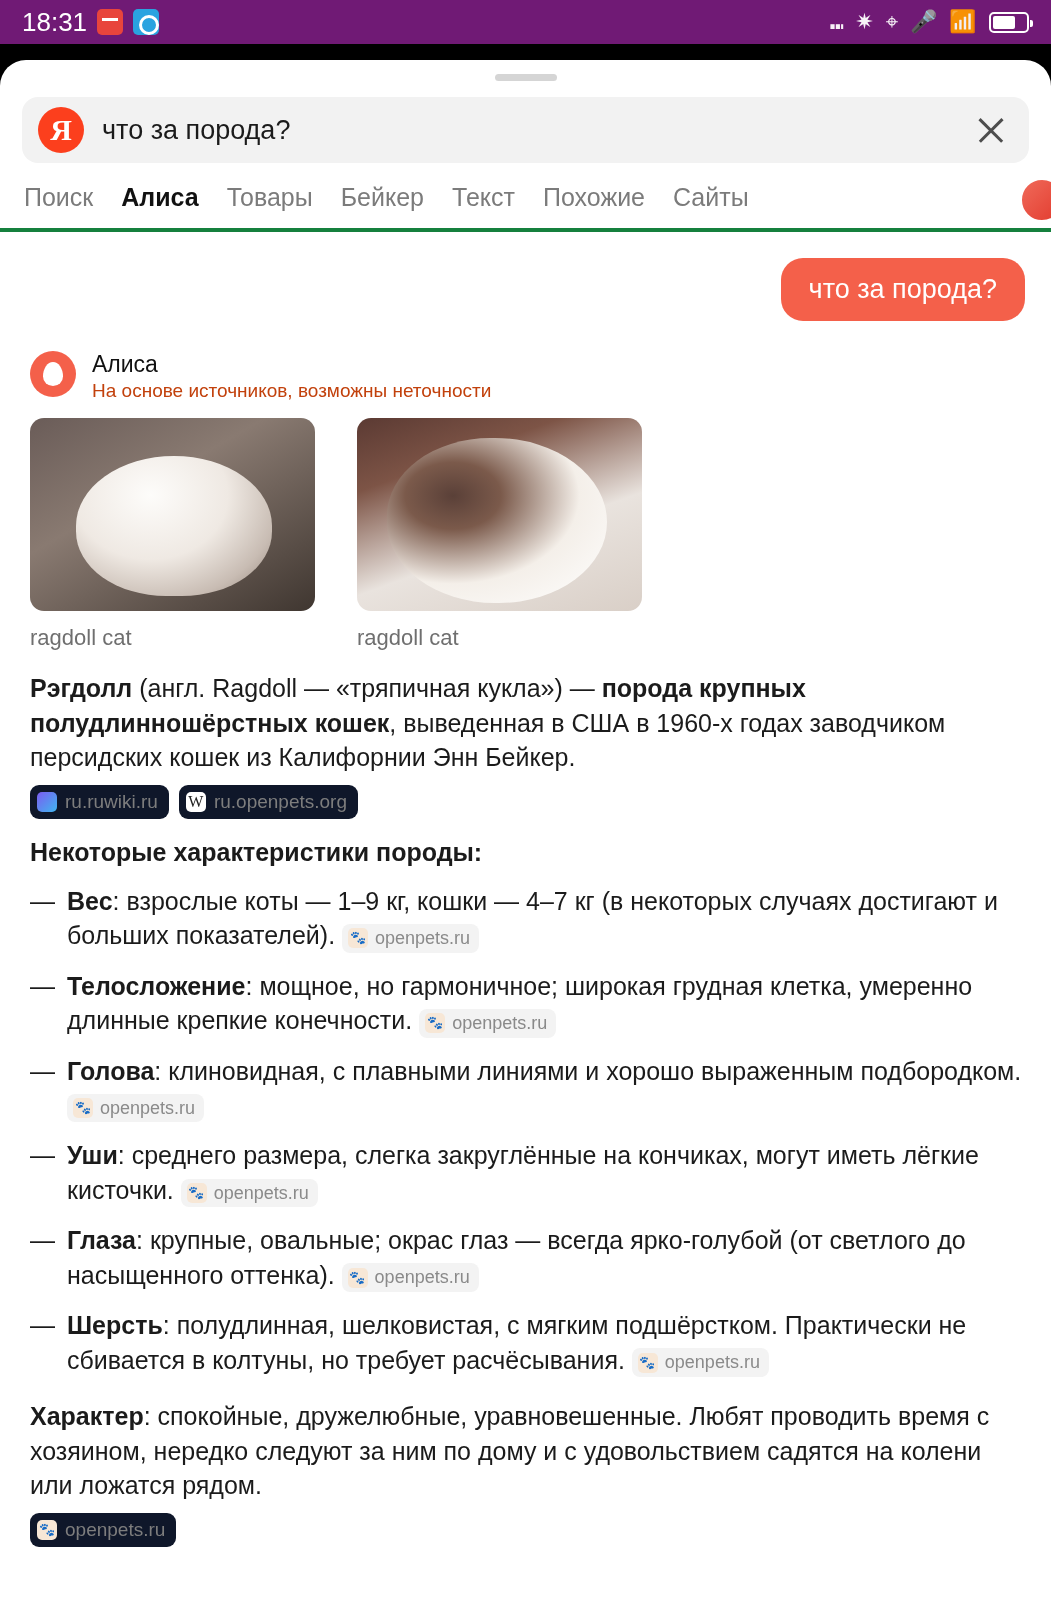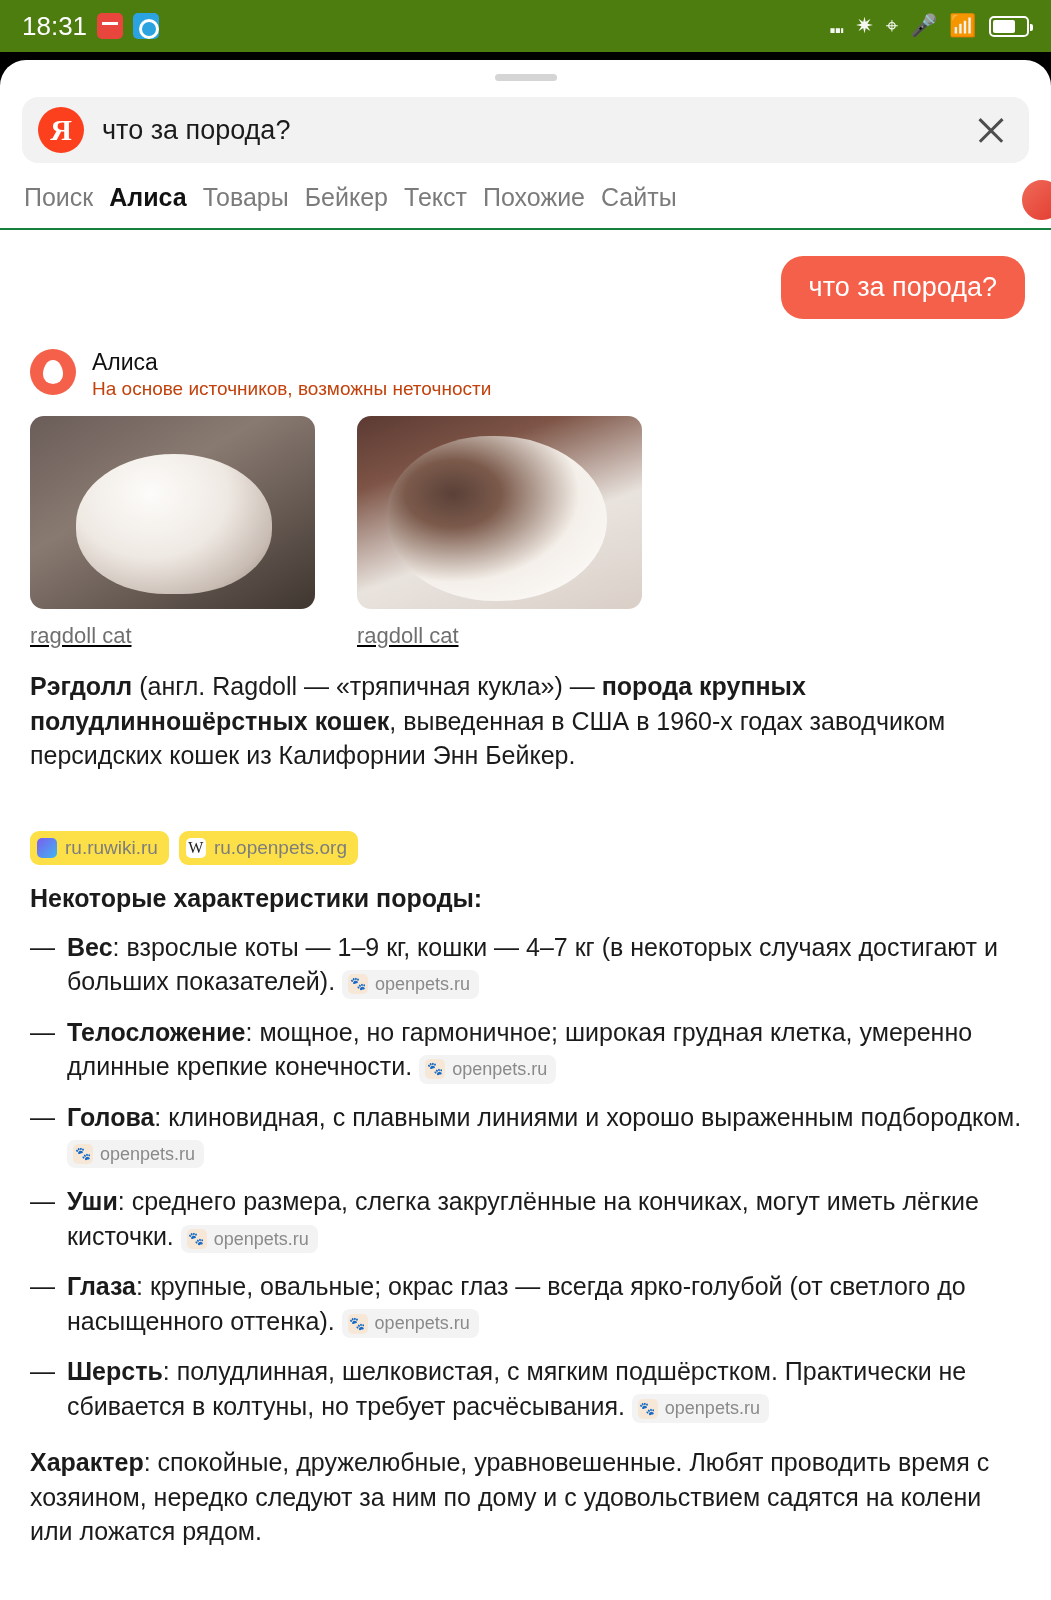--- a/index.html
+++ b/index.html
@@ -6,22 +6,22 @@
   html, body {
     margin: 0; padding: 0;
     width: 1051px; height: 1600px;
     background: #000;
     font-family: "Liberation Sans", sans-serif;
     overflow: hidden;
   }
 
   
   .statusbar {
-    height: 52px;
-    background: #4d7c0f;
+    height: 44px;
+    background: #701a75;
     color: #fff;
     display: flex;
     align-items: center;
     padding: 0 22px;
     font-size: 26px;
     font-weight: 500;
   }
   .status-left { display: flex; align-items: center; gap: 10px; }
   .status-right { margin-left: auto; display: flex; align-items: center; gap: 12px; }
   .sq-icon {
@@ -90,23 +90,23 @@
   }
   .close-x::before, .close-x::after {
     content: ""; position: absolute; left: 6px; top: 21px; width: 32px; height: 2.5px;
     background: #4d4d4d;
   }
   .close-x::before { transform: rotate(45deg); }
   .close-x::after { transform: rotate(-45deg); }
 
   
   .tabs {
-    display: flex; align-items: center; gap: 16px;
+    display: flex; align-items: center; gap: 28px;
     padding: 20px 24px 16px;
-    border-bottom: 2px solid #15803d;
+    border-bottom: 4px solid #15803d;
     font-size: 25px;
     color: #7b7b7b;
     position: relative;
   }
   .tabs .tab.active { color: #111; font-weight: 700; }
   .tab-avatar {
     position: absolute; right: -14px; top: 14px;
     width: 46px; height: 46px; border-radius: 50%;
     background: linear-gradient(135deg,#f06a5a,#e23b2e);
     border: 3px solid #fff;
@@ -140,21 +140,21 @@
   .body-text {
     font-size: 25px; color: #1b1b1b; line-height: 1.38;
     padding: 0 26px 0 30px;
   }
   .lead { margin-top: 22px; }
   .lead b { font-weight: 700; }
 
   .images {
     display: flex; gap: 9px; margin: 16px 26px 0 30px;
   }
-  .img-card { width: 318px; text-decoration: underline; }
+  .img-card { width: 318px; }
   .img-thumb {
     width: 285px; height: 193px; border-radius: 14px; overflow: hidden;
     position: relative;
   }
   .img-a { background: linear-gradient(150deg,#6a5c58 0%,#897a71 38%,#3f3630 100%); }
   .img-b { background: linear-gradient(160deg,#5b3a33 0%,#7d5446 25%,#e9e3de 60%,#d9cfc7 100%); }
   .img-a::after {
     content:""; position:absolute; left:46px; top:38px; width:196px; height:140px;
     border-radius: 50% 50% 46% 46%;
     background: radial-gradient(ellipse at 38% 28%, #fdfcfa 0%, #efe9e3 45%, #c8bcb3 75%, #8d7f75 100%);
@@ -165,25 +165,24 @@
     background: radial-gradient(ellipse at 30% 35%, #5a4038 0%, #7b5a4b 22%, #f4efe9 58%, #ffffff 100%);
   }
   .img-cap { font-size: 22px; color: #6f6f6f; margin-top: 14px; }
 
   .para { margin-top: 20px; }
   .para b { font-weight: 700; }
 
   .srcrow { margin-top: 10px; display: flex; gap: 10px; flex-wrap: wrap; }
   .chip {
     display: inline-flex; align-items: center; gap: 8px;
-    background: #fde047; border-radius: 9px;
+    background: #0f172a; border-radius: 9px;
     padding: 4px 11px 4px 7px;
     font-size: 19px; color: #7d7d7d;
     vertical-align: middle;
-    margin-top: 48px;
   }
   .chip-ic {
     width: 20px; height: 20px; border-radius: 5px; flex: none;
     display: inline-block; font-size: 13px; color: #fff;
     text-align: center; line-height: 20px;
   }
   .ic-ruwiki { background: linear-gradient(135deg,#7b5cf0,#3fb6f0); }
   .ic-wiki { background: #fff; color: #222; font-family: "Liberation Serif", serif; font-size: 16px; }
   .ic-open { background: #f7e7d6; color: #8a5a2b; }
 

